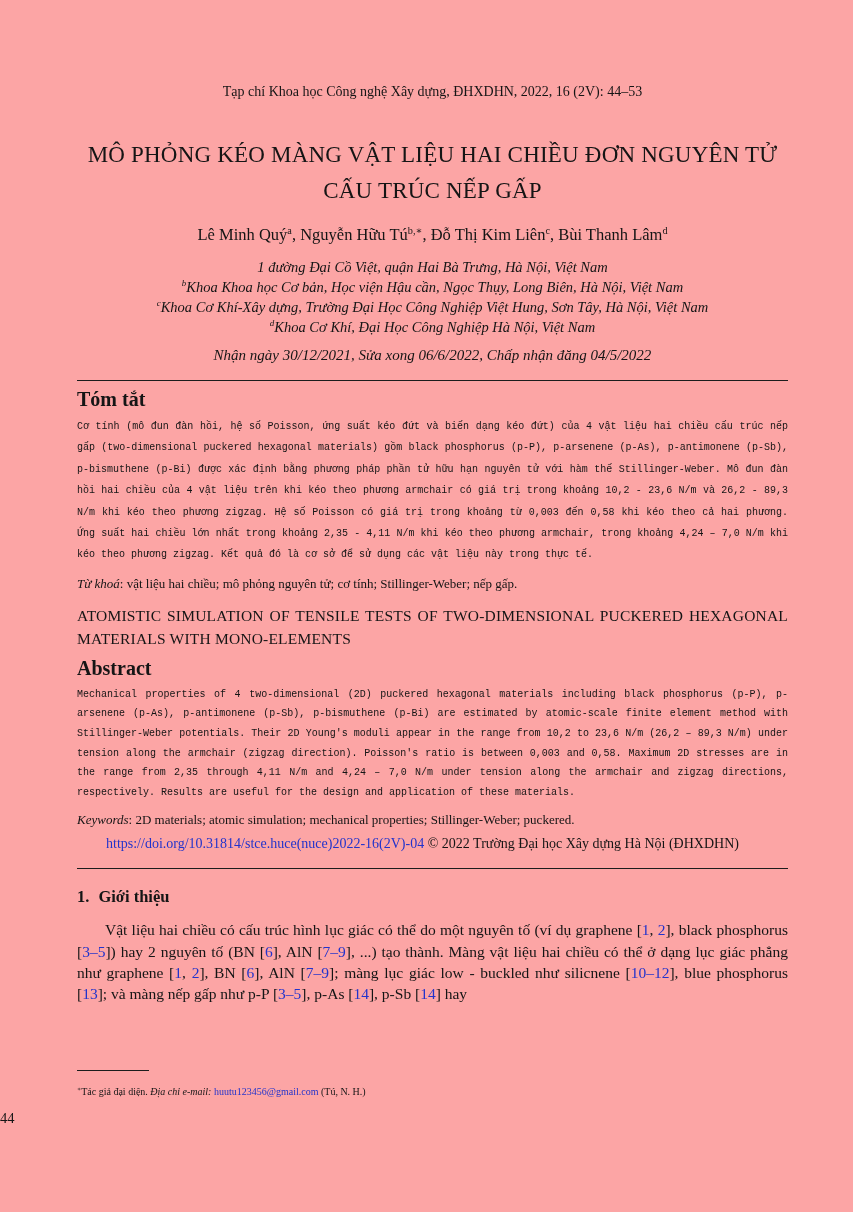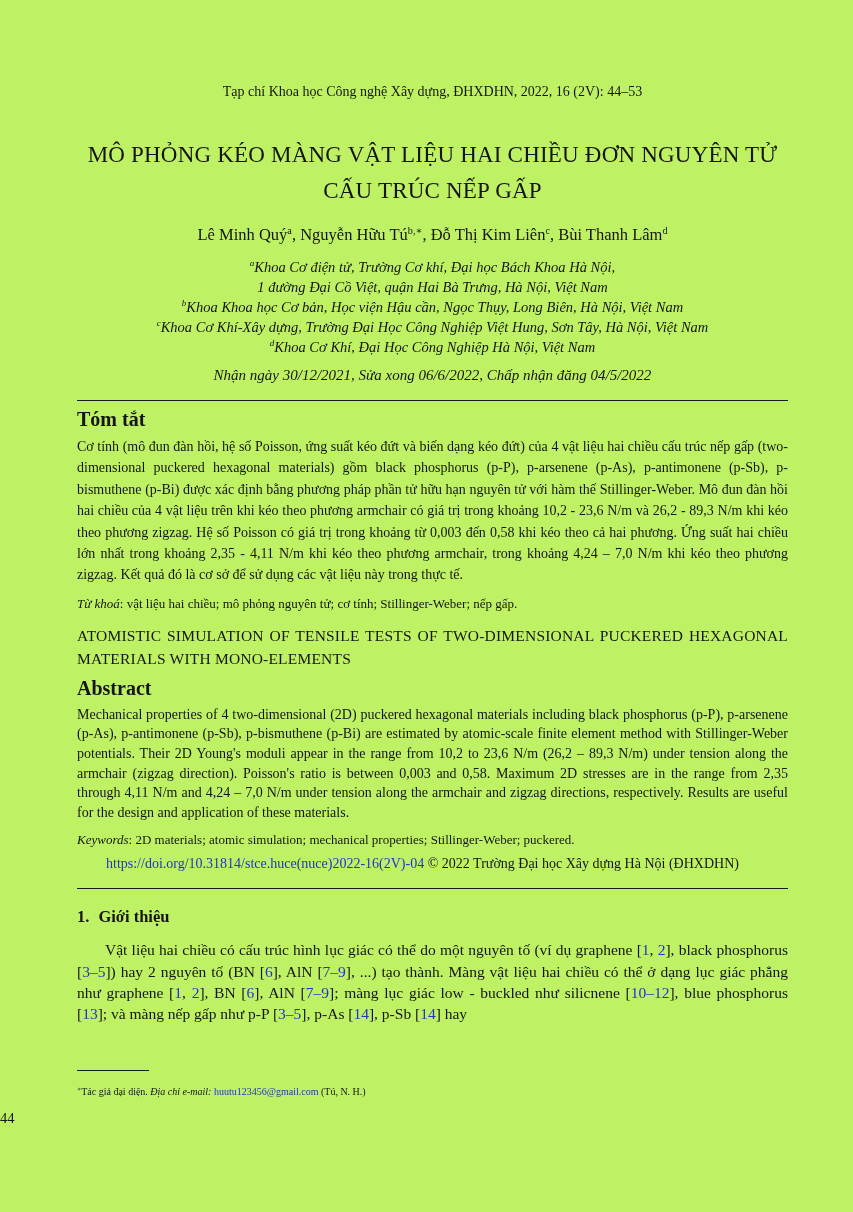--- a/index.html
+++ b/index.html
@@ -1,21 +1,21 @@
 <!DOCTYPE html>
 <html style="--link: #2233cc;"><head>
 <meta charset="utf-8">
 <style>
   html, body { margin: 0; padding: 0; background: #e8e8e8; }
   .page {
     position: relative;
     width: 853px;
     height: 1212px;
     margin: 0 auto;
-    background: #bef264;
+    background: #fca5a5;
     font-family: "Liberation Serif", "DejaVu Serif", serif;
     color: #151515;
     overflow: hidden;
     box-sizing: border-box;
   }
   .inner {
     padding: 83px 65px 0 77px; 
   }
   .running-head {
     text-align: center;
@@ -57,23 +57,24 @@
     border-top: 1.4px solid #1c1c1c;
   }
   .abs-heading {
     margin-top: 9px;
     font-size: 20px;
     font-weight: bold;
     line-height: 19px;
   }
   .abs-body {
     margin: 7px 0 0 0;
-    font-size: 14px;
+    font-size: 10px;
     line-height: 21.4px;
     text-align: justify;
+    font-family: Liberation Mono, monospace;
   }
   .abs-body.en { line-height: 19.6px; }
   .kw {
     margin: 8px 0 0 0;
     font-size: 13px;
     line-height: 19px;
     text-align: justify;
   }
   .en-title {
     margin-top: 11px;
@@ -139,21 +140,20 @@
     <div class="running-head">Tạp chí Khoa học Công nghệ Xây dựng, ĐHXDHN, 2022, 16 (2V): 44–53</div>
 
     <h1 class="title">
       <span>MÔ PHỎNG KÉO MÀNG VẬT LIỆU HAI CHIỀU ĐƠN NGUYÊN TỬ</span><br>
       <span>CẤU TRÚC NẾP GẤP</span>
     </h1>
 
     <div class="authors"><span>Lê Minh Quý</span><sup>a</sup><span>, Nguyễn Hữu Tú</span><sup>b,∗</sup><span>, Đỗ Thị Kim Liên</span><sup>c</sup><span>, Bùi Thanh Lâm</span><sup>d</sup></div>
 
     <div class="affils">
-      <div class="affil"><sup>a</sup><span>Khoa Cơ điện tử, Trường Cơ khí, Đại học Bách Khoa Hà Nội,</span></div>
       <div class="affil"><span>1 đường Đại Cồ Việt, quận Hai Bà Trưng, Hà Nội, Việt Nam</span></div>
       <div class="affil"><sup>b</sup><span>Khoa Khoa học Cơ bản, Học viện Hậu cần, Ngọc Thụy, Long Biên, Hà Nội, Việt Nam</span></div>
       <div class="affil"><sup>c</sup><span>Khoa Cơ Khí-Xây dựng, Trường Đại Học Công Nghiệp Việt Hung, Sơn Tây, Hà Nội, Việt Nam</span></div>
       <div class="affil"><sup>d</sup><span>Khoa Cơ Khí, Đại Học Công Nghiệp Hà Nội, Việt Nam</span></div>
     </div>
 
     <div class="dates">Nhận ngày 30/12/2021, Sửa xong 06/6/2022, Chấp nhận đăng 04/5/2022</div>
 
     <hr class="rule">
 

